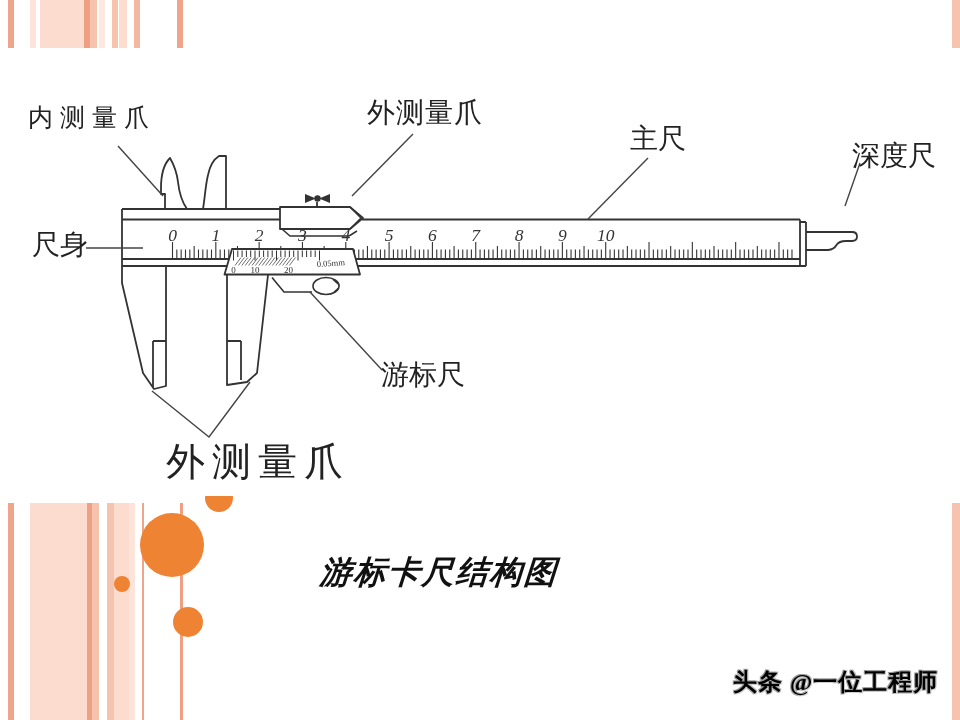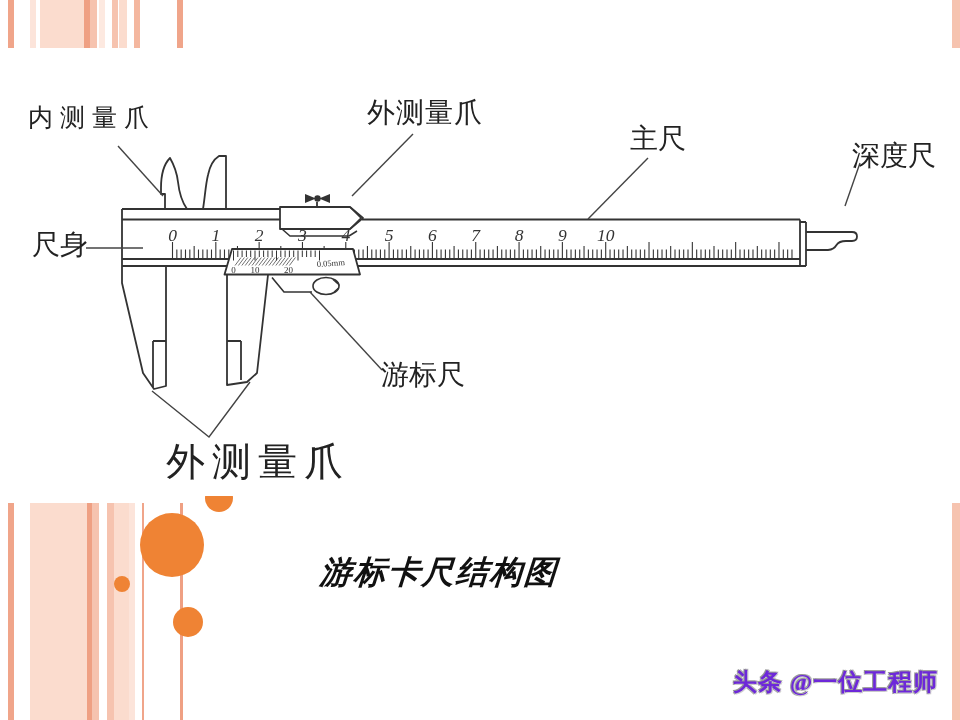--- a/index.html
+++ b/index.html
@@ -12,21 +12,21 @@
   .lbl-inner-jaws{left:28px;top:104px;font-size:25px;letter-spacing:7px;}
   .lbl-locking-screw{left:367px;top:98px;letter-spacing:1px;}
   .lbl-main-scale{left:630px;top:124px;}
   .lbl-depth-gauge{left:852px;top:141px;}
   .lbl-body{left:32px;top:230px;}
   .lbl-vernier{left:381px;top:360px;}
   .lbl-outer-jaws{left:166px;top:441px;font-size:39px;letter-spacing:7px;}
   .caption{position:absolute;left:320px;top:551px;font-size:32px;font-weight:bold;
            font-style:italic;color:#111;letter-spacing:2px;transform:skewX(-4deg);}
   .watermark{position:absolute;left:733px;top:666px;font-size:24px;font-weight:bold;
-             color:#6d28d9;letter-spacing:1px;
+             color:#000000;letter-spacing:1px;
              text-shadow:-1px -1px 0 #979797,1px 1px 0 #cfcfcf,-1px 1px 0 #a8a8a8,1px -1px 0 #b5b5b5;}
 </style>
 </head>
 <body>
 
 <div class="slide">
 
   <div>
     <div class="stripe" style="left:8px;top:0;width:6px;height:48px;background:#F0A58A;"></div>
     <div class="stripe" style="left:30px;top:0;width:6px;height:48px;background:#FCE4DA;"></div>

